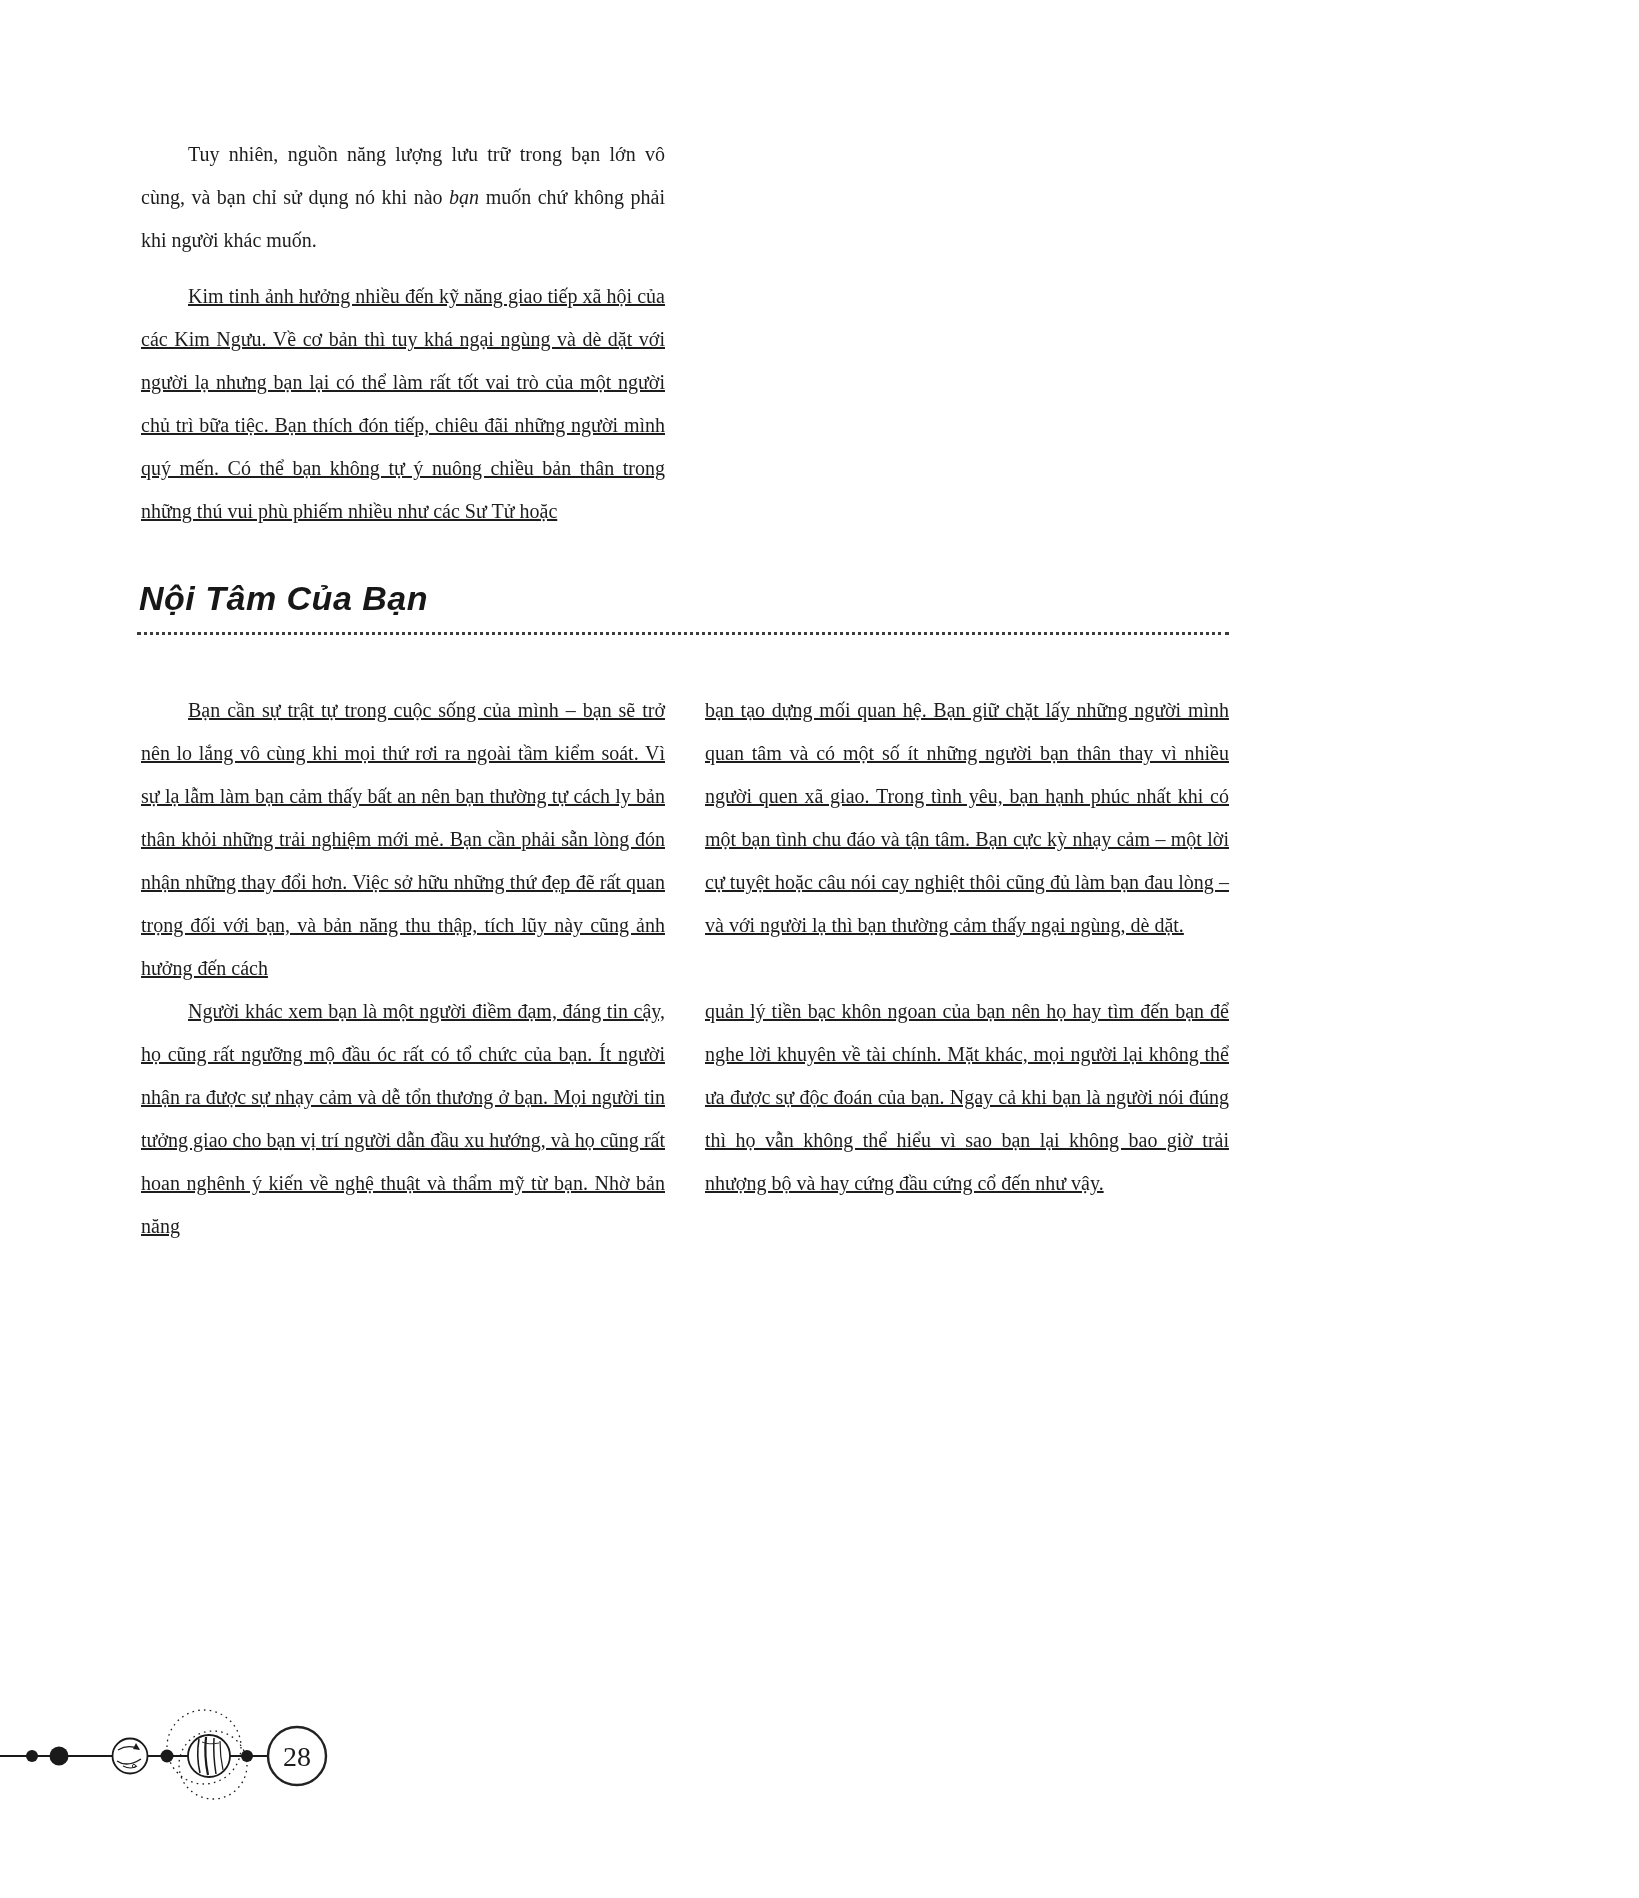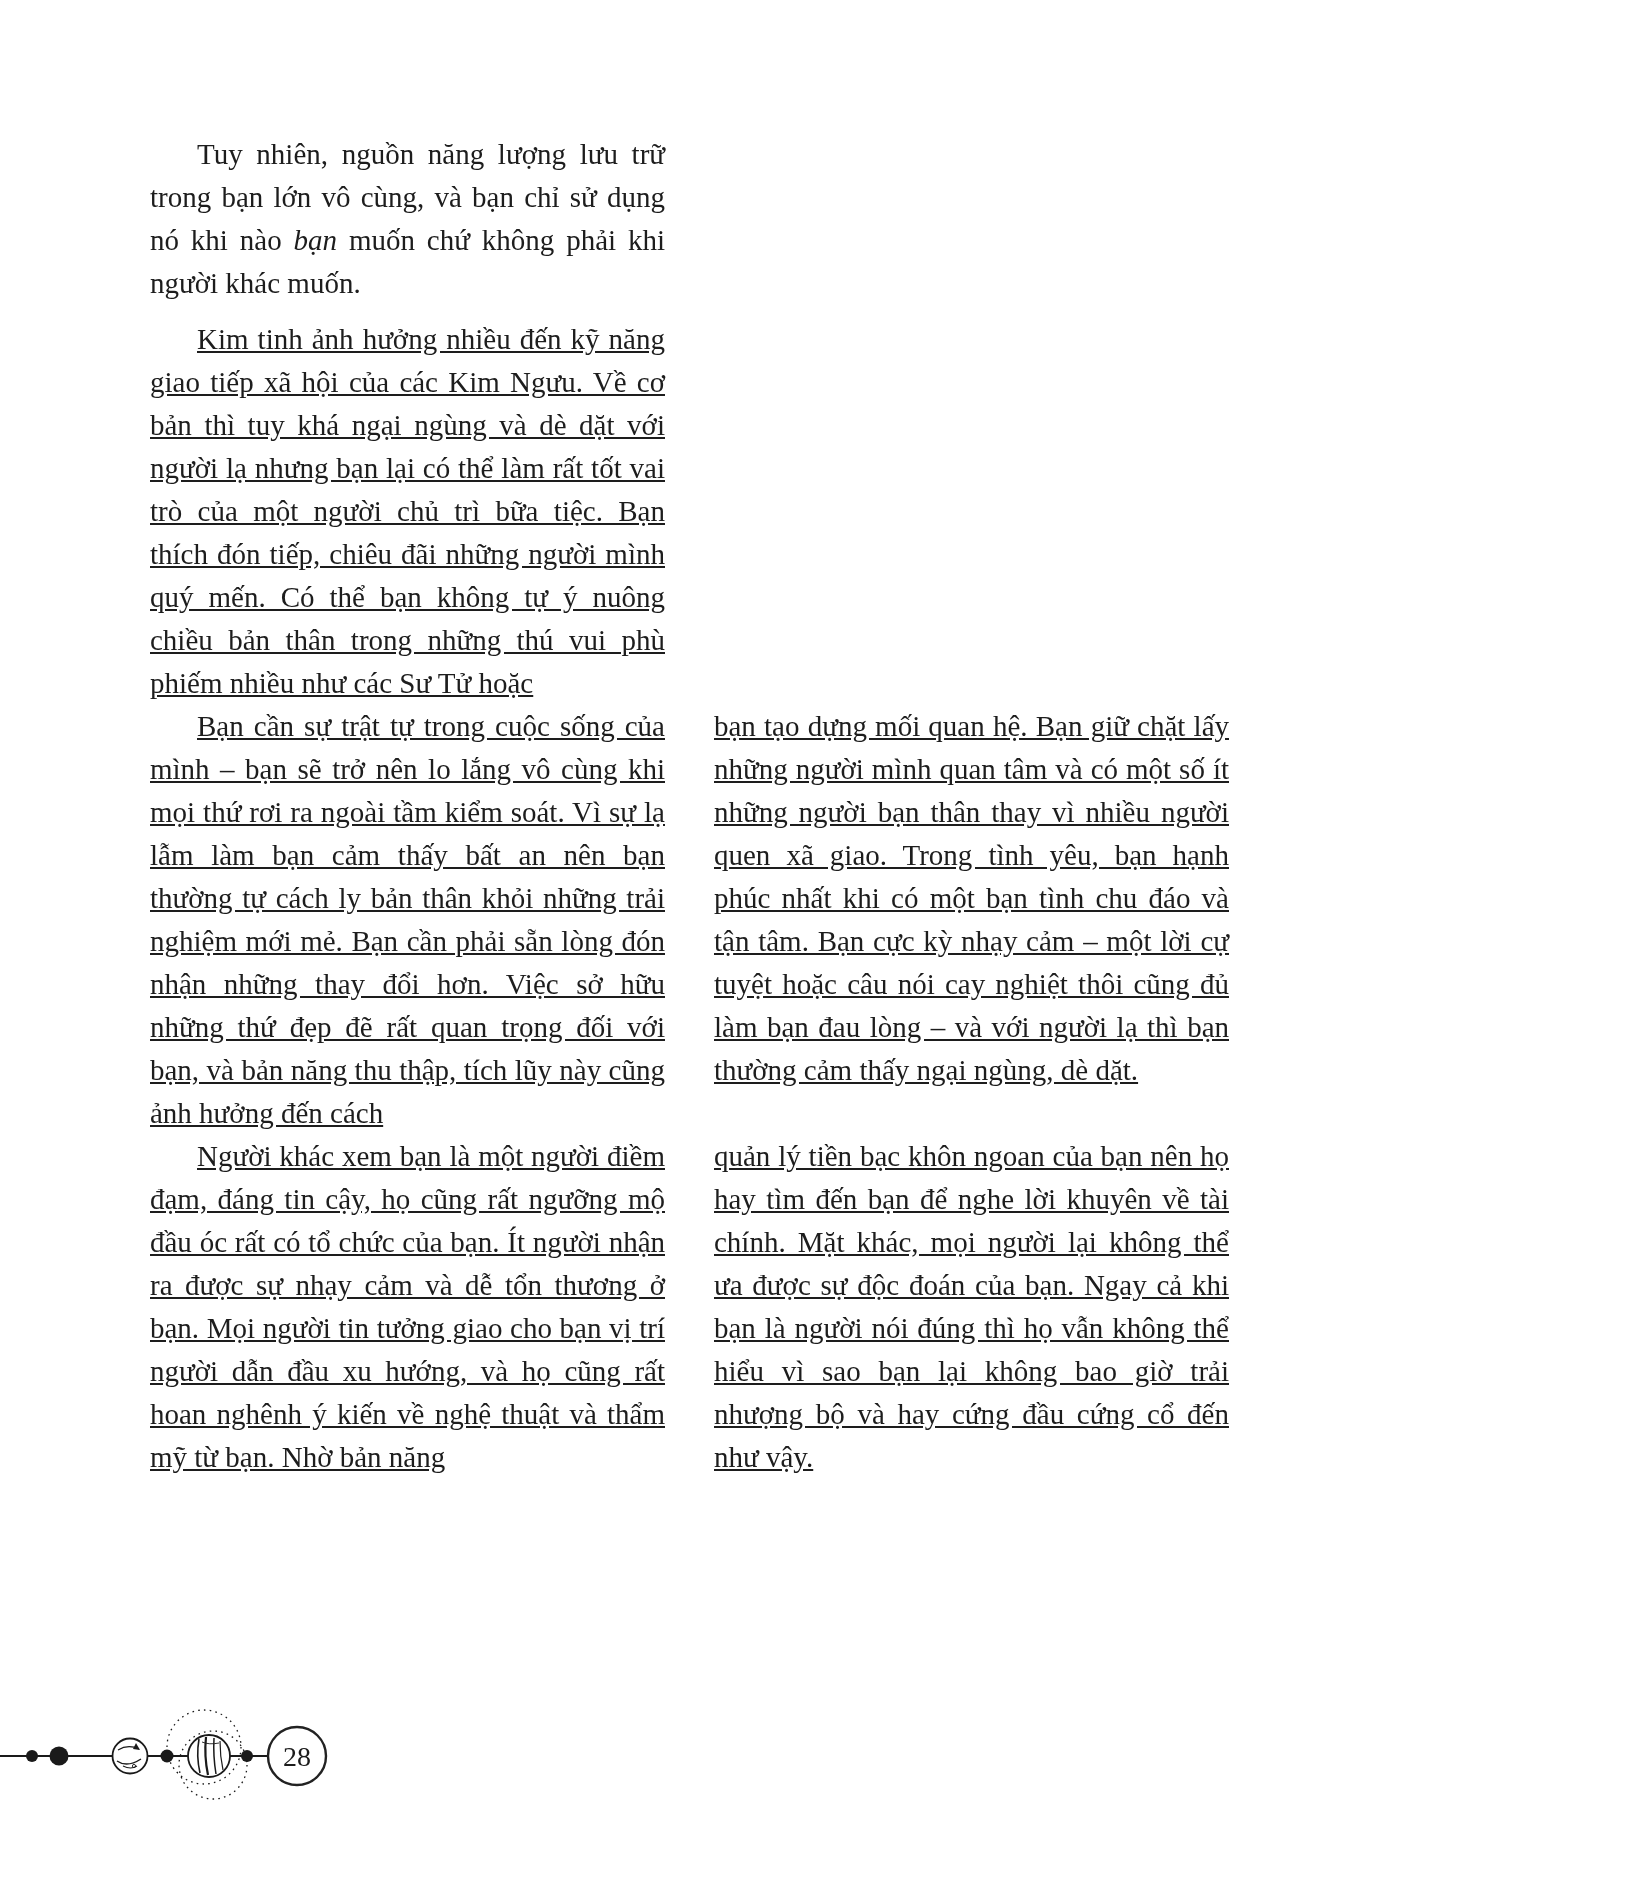--- a/index.html
+++ b/index.html
@@ -20,22 +20,22 @@
   }
   .two-col{
     display:flex;
     gap:36px;
   }
   .col{
     width:528px;
     flex:0 0 528px;
   }
   .col p{
-    margin:0 0 13px 13px;
-    font-size:29px;
+    margin:0 0 13px 4px;
+    font-size:20px;
     line-height:43px;
     text-align:justify;
     text-justify:inter-word;
     color:#1d1d1d;
   }
   .col p.indent{ text-indent:47px; }
   .col p:last-child{ margin-bottom:0;text-decoration:underline; }
   .col p em{ font-style:italic; }
   .section-heading{
     margin:46px 0 54px 0;
@@ -69,20 +69,21 @@
 
     <section class="two-col">
       <div class="col">
         <p class="indent"><span>Tuy nhiên, nguồn năng lượng lưu trữ trong bạn lớn vô cùng, và bạn chỉ sử dụng nó khi nào </span><em>bạn</em><span> muốn chứ không phải khi người khác muốn.</span></p>
         <p class="indent">Kim tinh ảnh hưởng nhiều đến kỹ năng giao tiếp xã hội của các Kim Ngưu. Về cơ bản thì tuy khá ngại ngùng và dè dặt với người lạ nhưng bạn lại có thể làm rất tốt vai trò của một người chủ trì bữa tiệc. Bạn thích đón tiếp, chiêu đãi những người mình quý mến. Có thể bạn không tự ý nuông chiều bản thân trong những thú vui phù phiếm nhiều như các Sư Tử hoặc</p>
       </div>
       <div class="col">
       </div>
     </section>
 
+    <h2 class="section-heading">Nội Tâm Của Bạn</h2>
 
     <section class="two-col">
       <div class="col">
         <p class="indent">Bạn cần sự trật tự trong cuộc sống của mình – bạn sẽ trở nên lo lắng vô cùng khi mọi thứ rơi ra ngoài tầm kiểm soát. Vì sự lạ lẫm làm bạn cảm thấy bất an nên bạn thường tự cách ly bản thân khỏi những trải nghiệm mới mẻ. Bạn cần phải sẵn lòng đón nhận những thay đổi hơn. Việc sở hữu những thứ đẹp đẽ rất quan trọng đối với bạn, và bản năng thu thập, tích lũy này cũng ảnh hưởng đến cách</p>
       </div>
       <div class="col">
         <p>bạn tạo dựng mối quan hệ. Bạn giữ chặt lấy những người mình quan tâm và có một số ít những người bạn thân thay vì nhiều người quen xã giao. Trong tình yêu, bạn hạnh phúc nhất khi có một bạn tình chu đáo và tận tâm. Bạn cực kỳ nhạy cảm – một lời cự tuyệt hoặc câu nói cay nghiệt thôi cũng đủ làm bạn đau lòng – và với người lạ thì bạn thường cảm thấy ngại ngùng, dè dặt.</p>
       </div>
     </section>
 

